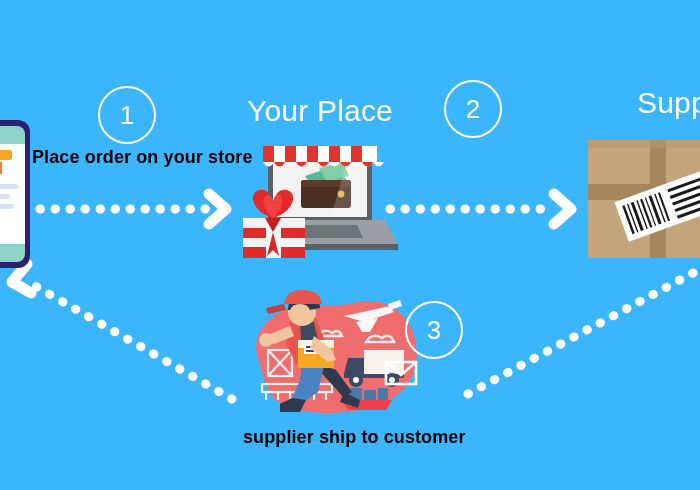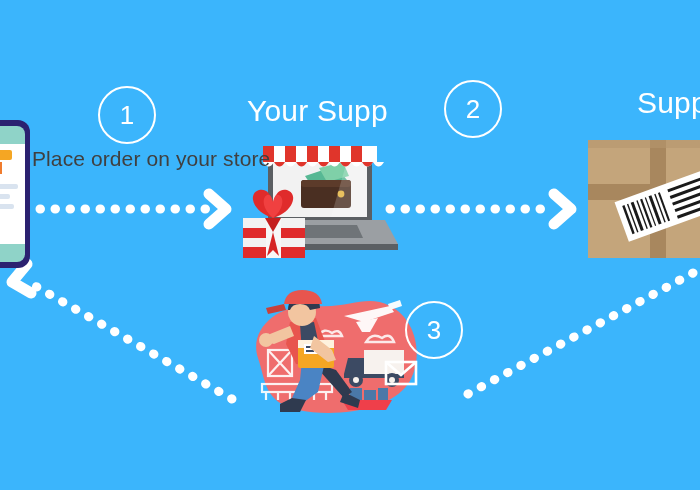--- a/index.html
+++ b/index.html
@@ -8,21 +8,21 @@
     font-family:"Liberation Sans", sans-serif;
     background:#3bb5fc;
   }
   #stage{position:relative;width:700px;height:490px;background:#3bb5fc;overflow:hidden;}
 
   .node-title{
     position:absolute;color:#ffffff;font-size:30px;font-weight:400;
     white-space:nowrap;letter-spacing:.2px;
   }
   .step-label{
-    position:absolute;color:#404040;font-size:21px;font-weight:400;
+    position:absolute;color:#000000;font-size:18px;font-weight:700;
     white-space:nowrap;letter-spacing:.1px;
   }
   .num-circle{
     position:absolute;width:58px;height:58px;border-radius:50%;
     border:2px solid #ffffff;box-sizing:border-box;
     display:flex;align-items:center;justify-content:center;
     color:#ffffff;font-size:26px;font-weight:400;
   }
   .svg-layer{position:absolute;left:0;top:0;width:700px;height:490px;}
   .art{position:absolute;}
@@ -216,18 +216,19 @@
   <div class="num-circle" style="left:98px;top:86px;">
     <span>1</span>
   </div>
   <div class="num-circle" style="left:444px;top:80px;">
     <span>2</span>
   </div>
   <div class="num-circle" style="left:405px;top:301px;">
     <span>3</span>
   </div>
 
-  <div class="node-title" style="left:247px;top:94px;">Your Supp</div>
+  <div class="node-title" style="left:247px;top:94px;">Your Place</div>
   <div class="node-title" style="left:637px;top:86px;">Supp</div>
 
   <div class="step-label" style="left:32px;top:147px;">Place order on your store</div>
+  <div class="step-label" style="left:243px;top:427px;">supplier ship to customer</div>
 
 </div>
 
 </body></html>

